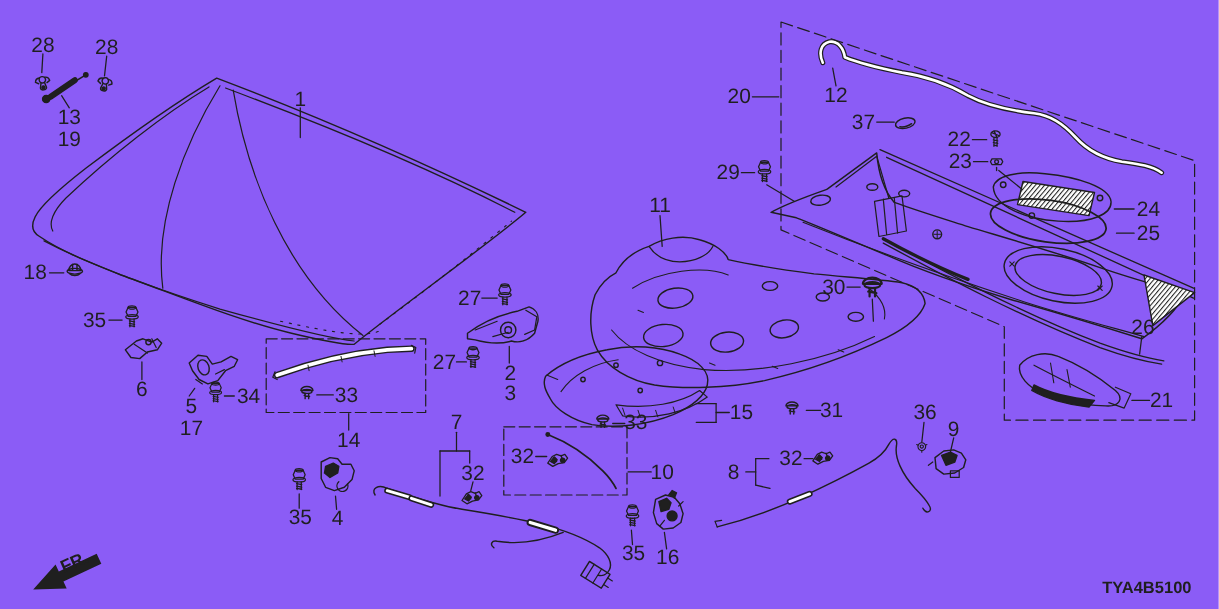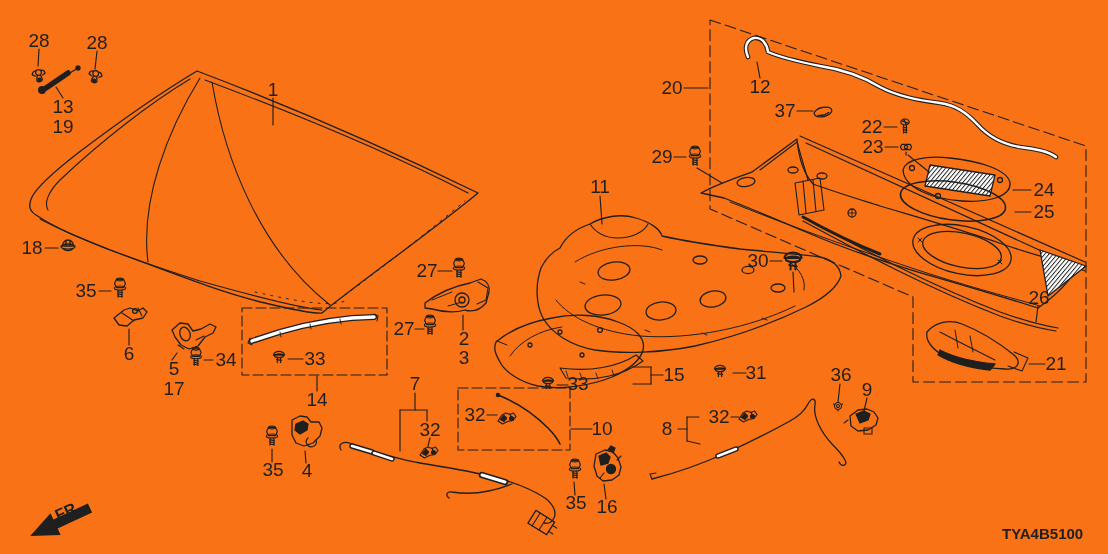--- a/index.html
+++ b/index.html
@@ -1,16 +1,16 @@
 <!DOCTYPE html>
 <html><head>
 <meta charset="utf-8">
 <style>
   html,body{margin:0;padding:0;background:#ffffff;}
-  .stage{position:relative;width:1108px;height:554px;background:#f97316;overflow:hidden;
+  .stage{position:relative;width:1108px;height:554px;background:#8b5cf6;overflow:hidden;
          font-family:"Liberation Sans", sans-serif;}
   svg{display:block;color:#1f1f1f;}
   .plabel{font-family:"Liberation Sans", sans-serif;font-size:19px;fill:#1f1f1f;}
   .code-text{font-family:"Liberation Sans", sans-serif;font-size:15px;font-weight:bold;fill:#1f1f1f;}
   .fr-text{font-family:"Liberation Sans", sans-serif;font-size:16px;font-weight:bold;fill:#1f1f1f;}
 </style>
 </head>
 <body>
 
 <div class="stage">

